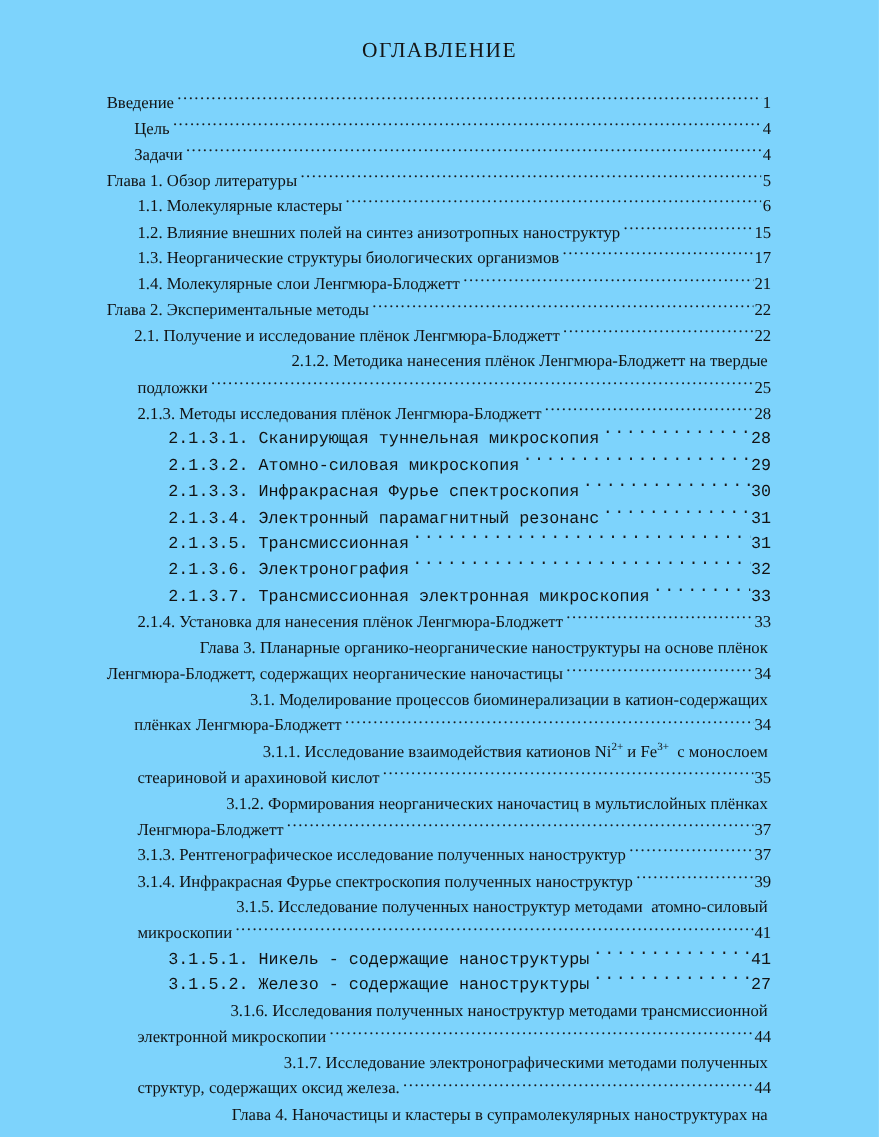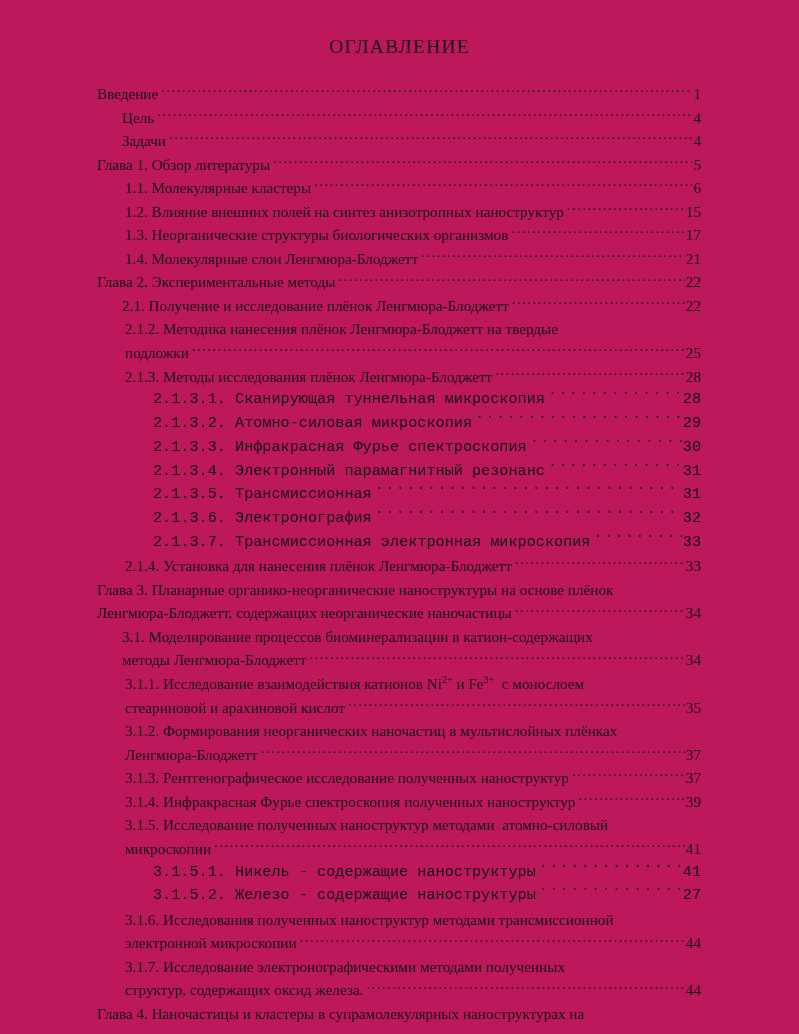--- a/index.html
+++ b/index.html
@@ -11,21 +11,21 @@
     width: 799px;
     height: 1034px;
     font-family: "Liberation Serif", "DejaVu Serif", serif;
     color: #000000;
     overflow: hidden;
   }
   #page {
     position: relative;
     width: 799px;
     height: 1034px;
-    background: #be185d;
+    background: #7dd3fc;
     box-sizing: border-box;
     padding: 0;
   }
   #doc-title {
     text-align: center;
     font-size: 19.5px;
     letter-spacing: 1.2px;
     color: #151515;
     margin: 0;
     padding-top: 36px;
@@ -51,20 +51,21 @@
   
   .lvl-0 { padding-left: 0px; }
   .lvl-1 { padding-left: 25px; }
   .lvl-2 { padding-left: 28px; }
   .lvl-3 { padding-left: 56px; font-family: Liberation Mono, monospace; }
 
   .entry-line {
     display: flex;
     align-items: baseline;
     width: 100%;
+    justify-content: flex-end;
   }
   .entry-text {
     white-space: pre;
     flex: 0 0 auto;
     padding-right: 3px;
   }
   .leader {
     flex: 1 1 auto;
     overflow: hidden;
     position: relative;
@@ -253,21 +254,21 @@
           <span class="entry-text">Ленгмюра-Блоджетт, содержащих неорганические наночастицы</span>
           <span class="leader"></span>
           <span class="pagenum">34</span>
         </div>
       </li>
       <li class="toc-entry lvl-1">
         <div class="entry-line no-leader">
           <span class="entry-text">3.1. Моделирование процессов биоминерализации в катион-содержащих</span>
         </div>
         <div class="entry-line wrap-line">
-          <span class="entry-text">методы Ленгмюра-Блоджетт</span>
+          <span class="entry-text">плёнках Ленгмюра-Блоджетт</span>
           <span class="leader"></span>
           <span class="pagenum">34</span>
         </div>
       </li>
       <li class="toc-entry lvl-2">
         <div class="entry-line no-leader">
           <span class="entry-text">3.1.1. Исследование взаимодействия катионов Ni<sup>2+</sup> и Fe<sup>3+</sup>  с монослоем</span>
         </div>
         <div class="entry-line wrap-line">
           <span class="entry-text">стеариновой и арахиновой кислот</span>

